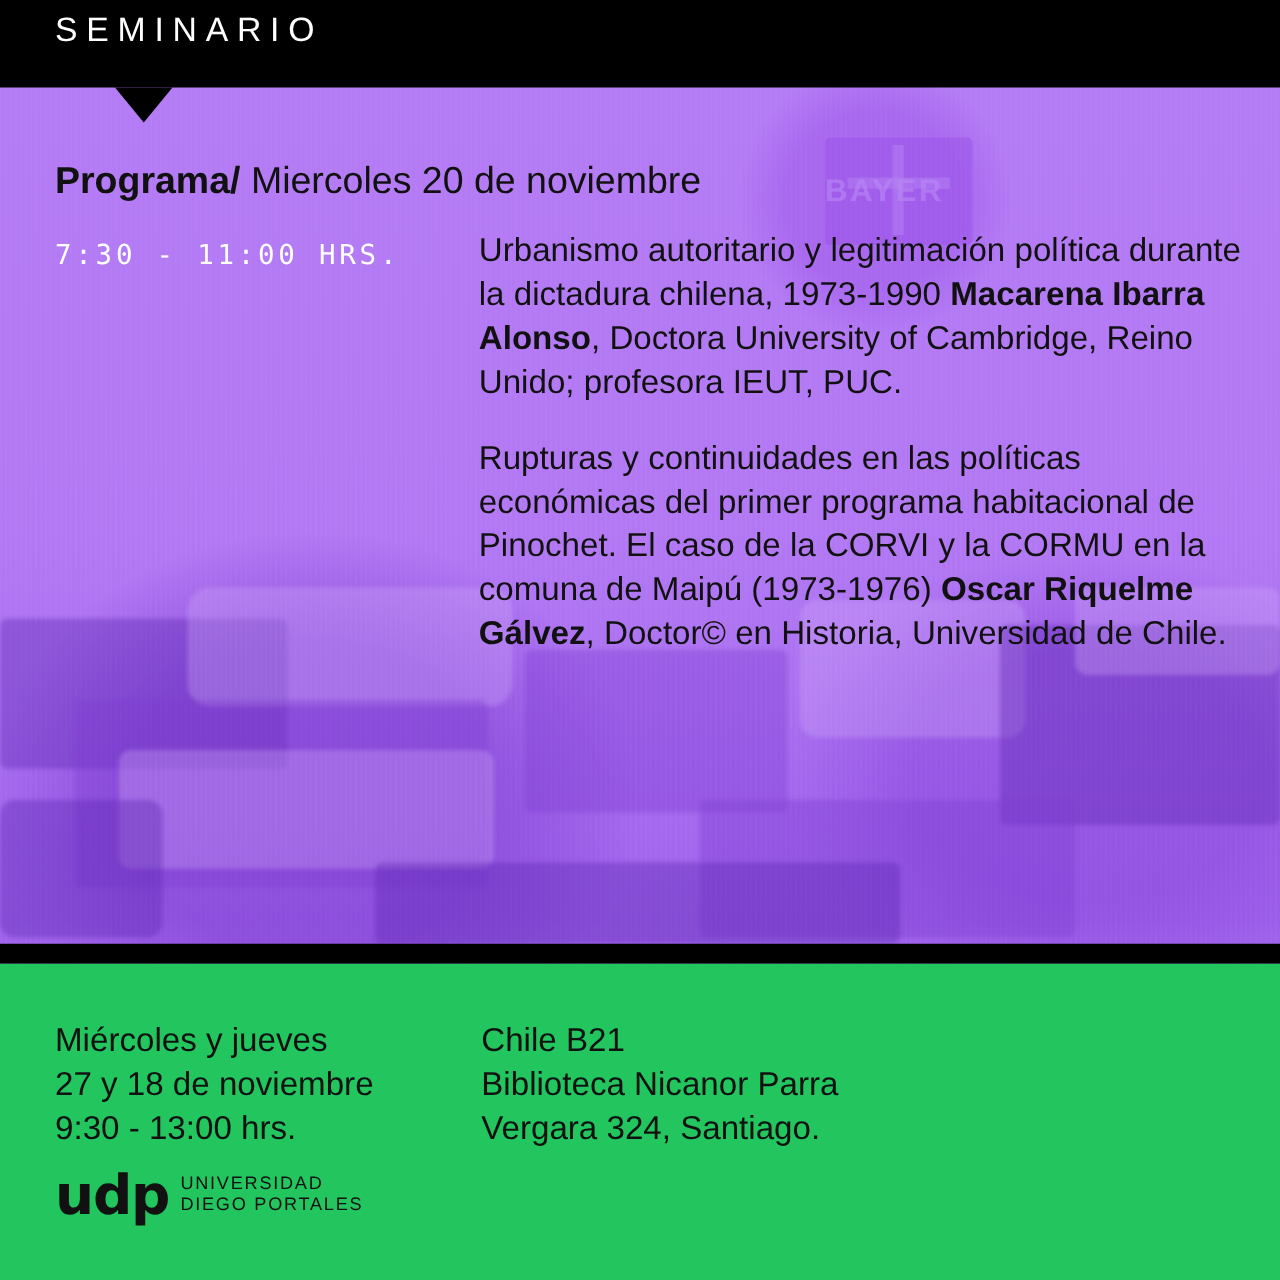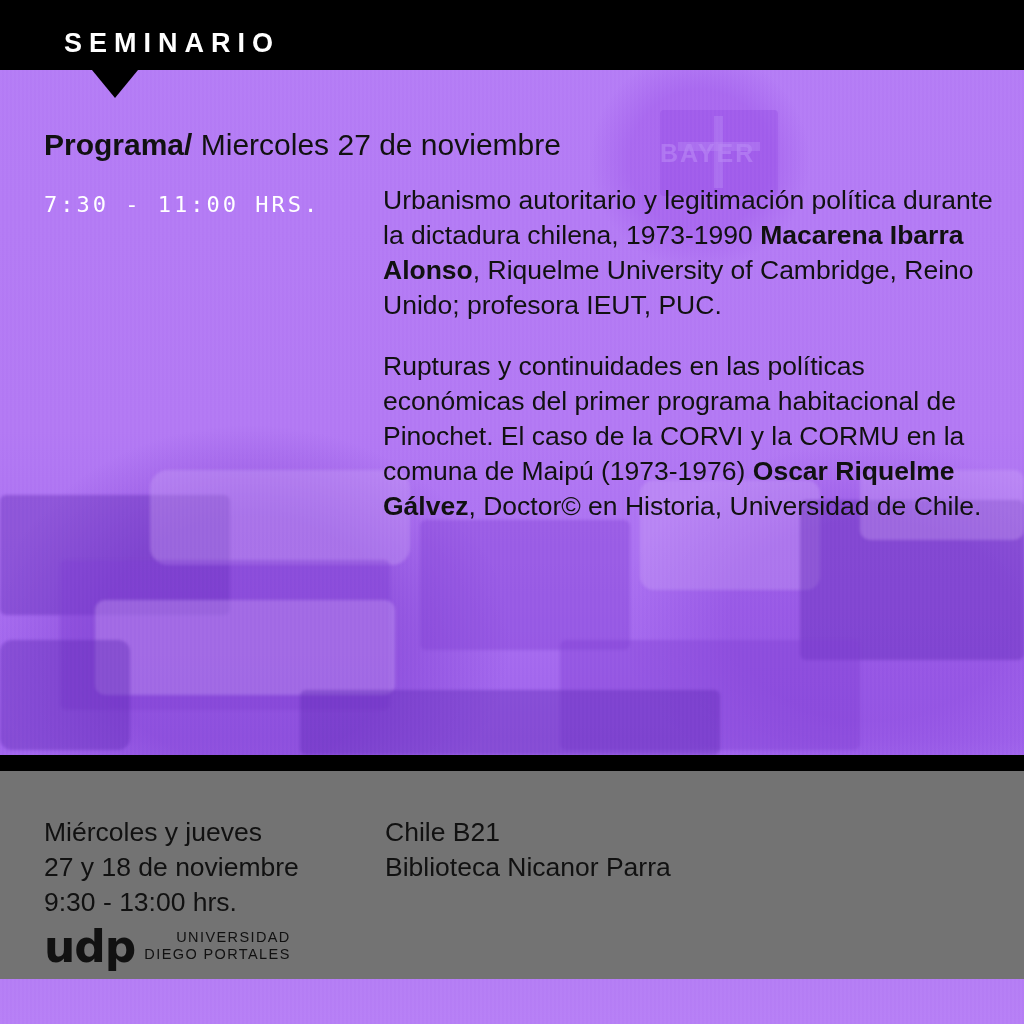--- a/index.html
+++ b/index.html
@@ -81,28 +81,27 @@
     position: absolute;
     left: 0; top: 0;
     width: 1024px;
     height: 70px;
     background: #000000;
     z-index: 5;
   }
   .seminario {
     position: absolute;
     left: 44px;
-    top: 28px;
+    top: 9px;
     color: #ffffff;
     font-size: 27px;
     letter-spacing: 7px;
-    font-weight: 700;
+    font-weight: 400;
     z-index: 6;
     font-family: "Liberation Sans", sans-serif;
-    margin-left: 20px;
   }
   .notch {
     position: absolute;
     left: 92px;
     top: 70px;
     width: 0; height: 0;
     border-left: 23px solid transparent;
     border-right: 23px solid transparent;
     border-top: 28px solid #000000;
     z-index: 6;
@@ -159,22 +158,22 @@
     width: 1024px;
     height: 16px;
     background: #000000;
     z-index: 5;
   }
   .footer {
     position: absolute;
     left: 0;
     top: 771px;
     width: 1024px;
-    height: 208px;
-    background: #737373;
+    height: 253px;
+    background: #22c55e;
     z-index: 5;
   }
   .footer-when {
     position: absolute;
     left: 44px;
     top: 44px;
     font-size: 26.5px;
     line-height: 1.33;
     color: #111111;
   }
@@ -183,24 +182,23 @@
     left: 385px;
     top: 44px;
     font-size: 26.5px;
     line-height: 1.33;
     color: #111111;
   }
   
   .logo {
     position: absolute;
     left: 44px;
-    top: 154px;
+    top: 164px;
     display: flex;
     align-items: flex-start;
-    text-align: right;
   }
   .logo .mark {
     font-family: "DejaVu Sans", sans-serif;
     font-weight: 700;
     font-size: 44px;
     line-height: 44px;
     color: #111111;
     letter-spacing: -1px;
   }
   .logo .words {
@@ -240,30 +238,30 @@
 
   <div class="photo-noise"></div>
 
   <div class="header-band"></div>
   <div class="seminario">SEMINARIO</div>
   <div class="notch"></div>
 
   <div class="content">
 
     <div class="programa">
-      <b>Programa</b><span class="sep">/</span> <span class="date">Miercoles 27 de noviembre</span>
+      <b>Programa</b><span class="sep">/</span> <span class="date">Miercoles 20 de noviembre</span>
     </div>
 
     <div class="timecol">7:30 - 11:00 HRS.</div>
 
     <div class="talks">
 
       <div class="talk">
         <span class="title">Urbanismo autoritario y legitimación política durante la dictadura chilena, 1973-1990</span>
-        <span class="speaker">Macarena Ibarra Alonso</span><span class="affil">, Riquelme University of Cambridge, Reino Unido; profesora IEUT, PUC.</span>
+        <span class="speaker">Macarena Ibarra Alonso</span><span class="affil">, Doctora University of Cambridge, Reino Unido; profesora IEUT, PUC.</span>
       </div>
 
       <div class="talk">
         <span class="title">Rupturas y continuidades en las políticas económicas del primer programa habitacional de Pinochet. El caso de la CORVI y la CORMU en la comuna de Maipú (1973-1976)</span>
         <span class="speaker">Oscar Riquelme Gálvez</span><span class="affil">, Doctor© en Historia, Universidad de Chile.</span>
       </div>
 
     </div>
   </div>
 
@@ -272,20 +270,21 @@
 
     <div class="footer-when">
       <div>Miércoles y jueves</div>
       <div>27 y 18 de noviembre</div>
       <div>9:30 - 13:00 hrs.</div>
     </div>
 
     <div class="footer-where">
       <div>Chile B21</div>
       <div>Biblioteca Nicanor Parra</div>
+      <div>Vergara 324, Santiago.</div>
     </div>
 
     <div class="logo">
       <div class="mark">udp</div>
       <div class="words">
         <div>UNIVERSIDAD</div>
         <div>DIEGO PORTALES</div>
       </div>
     </div>
 

